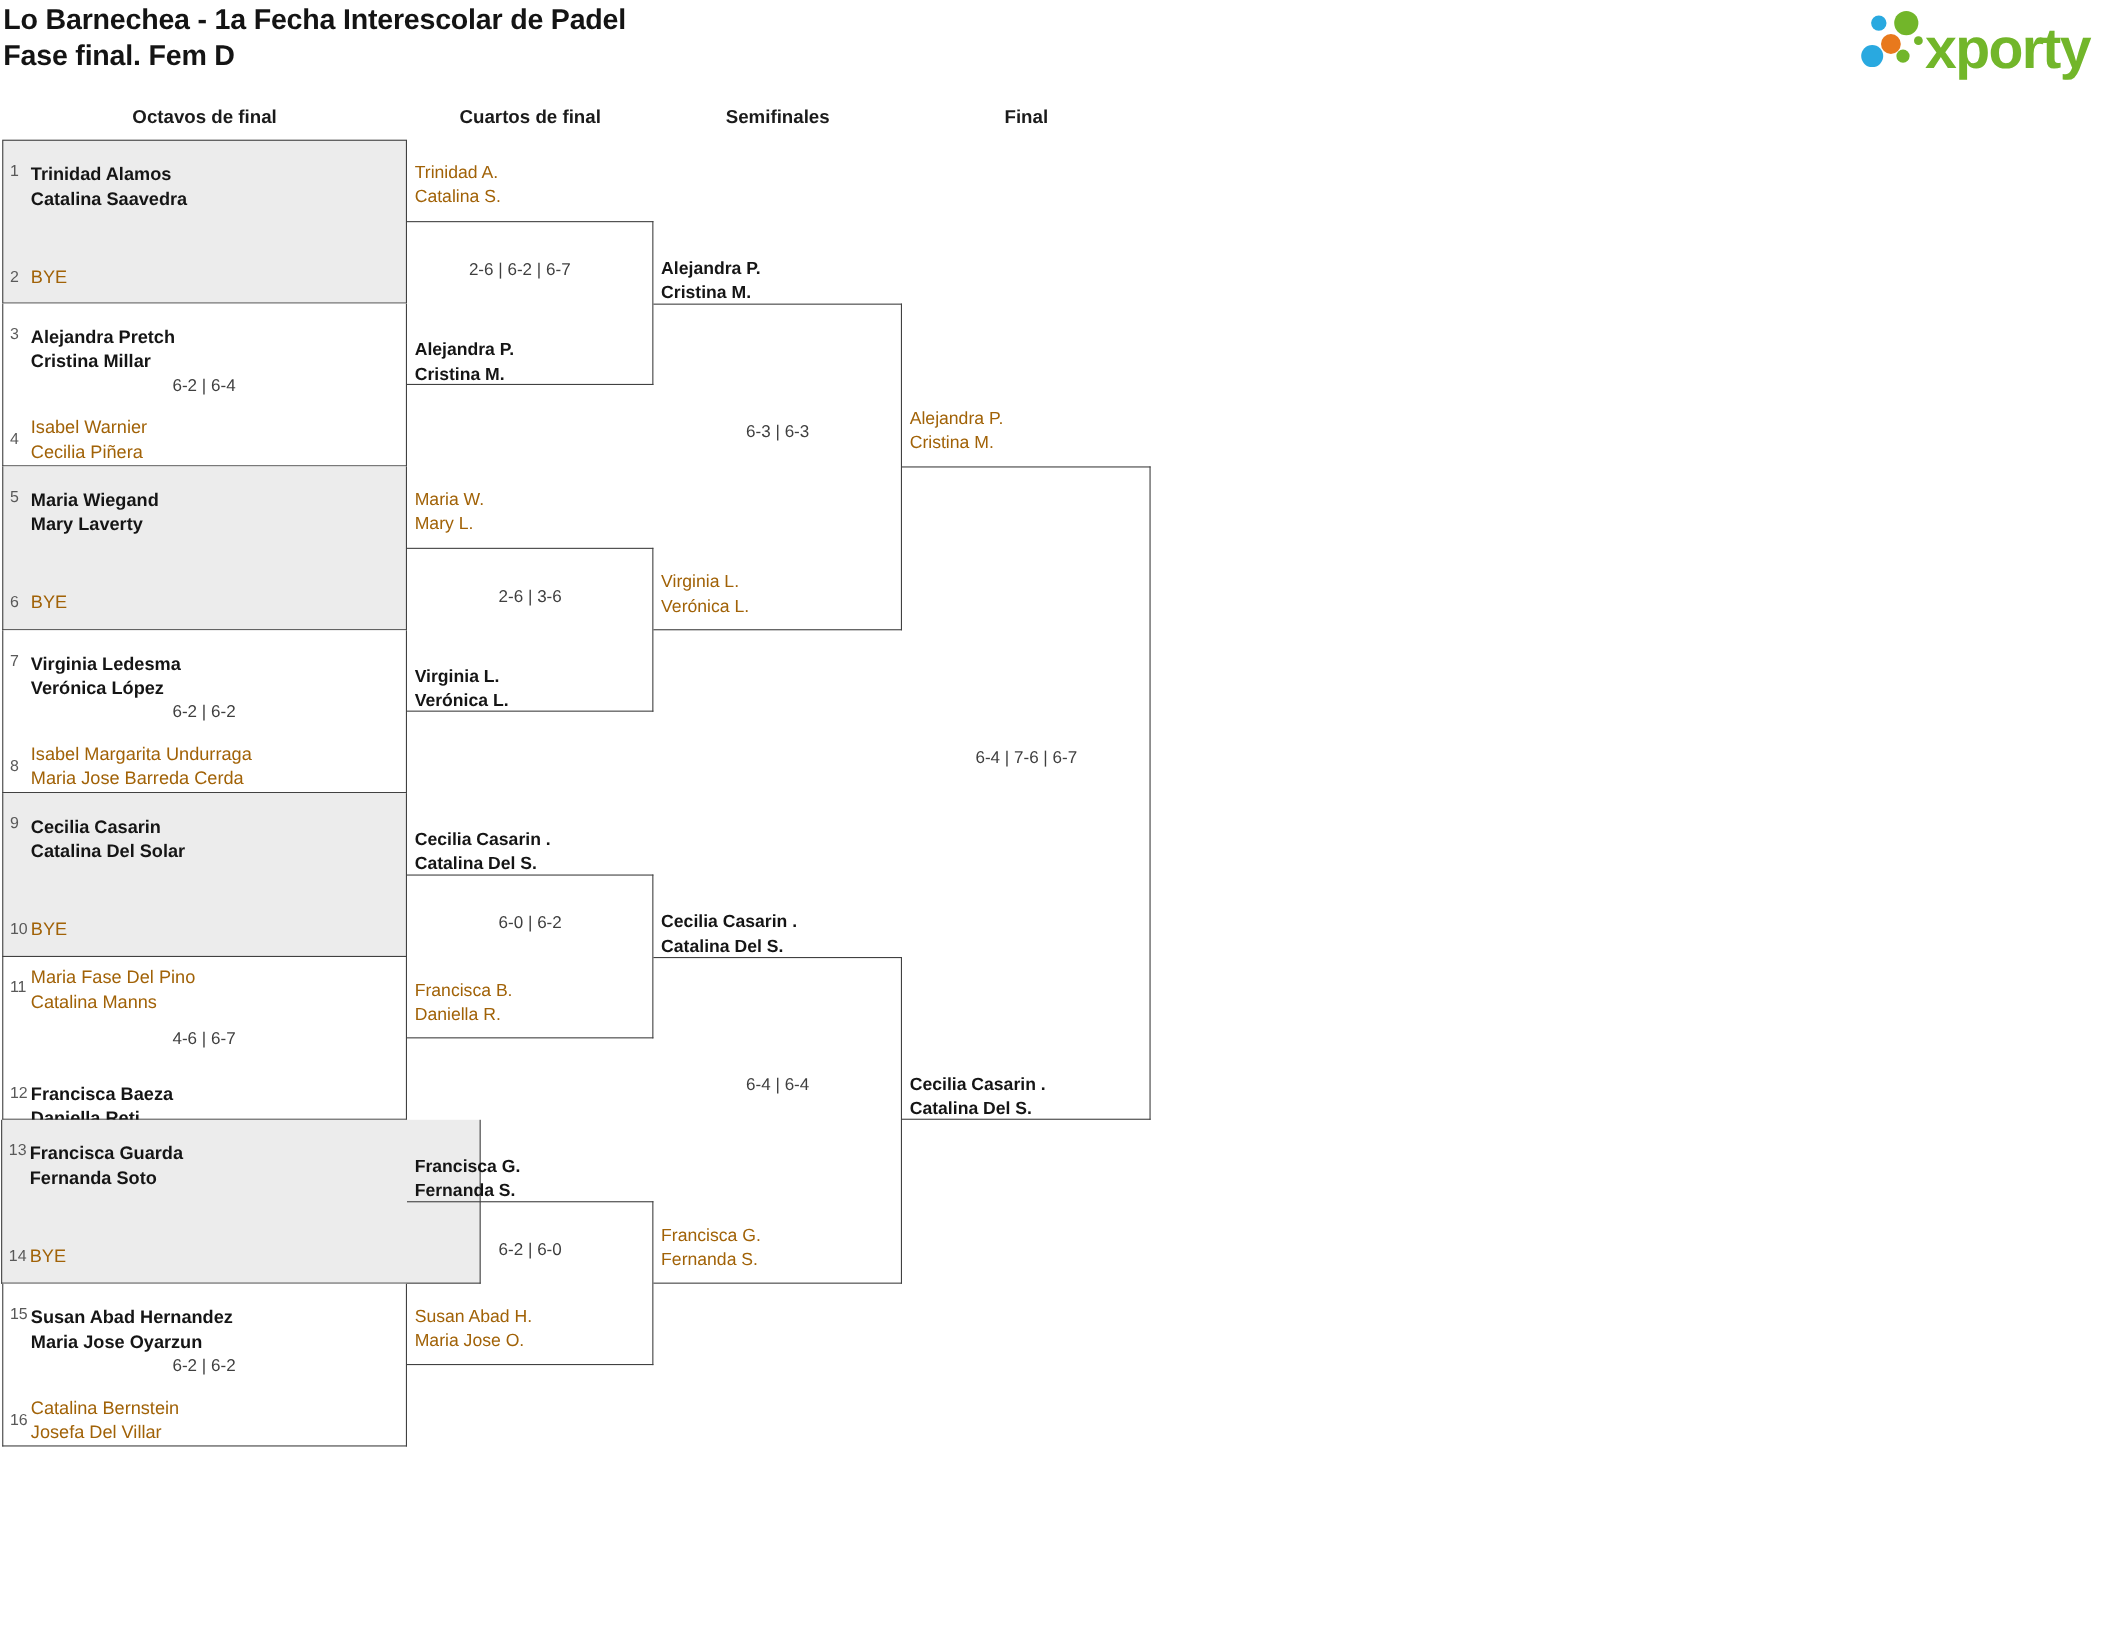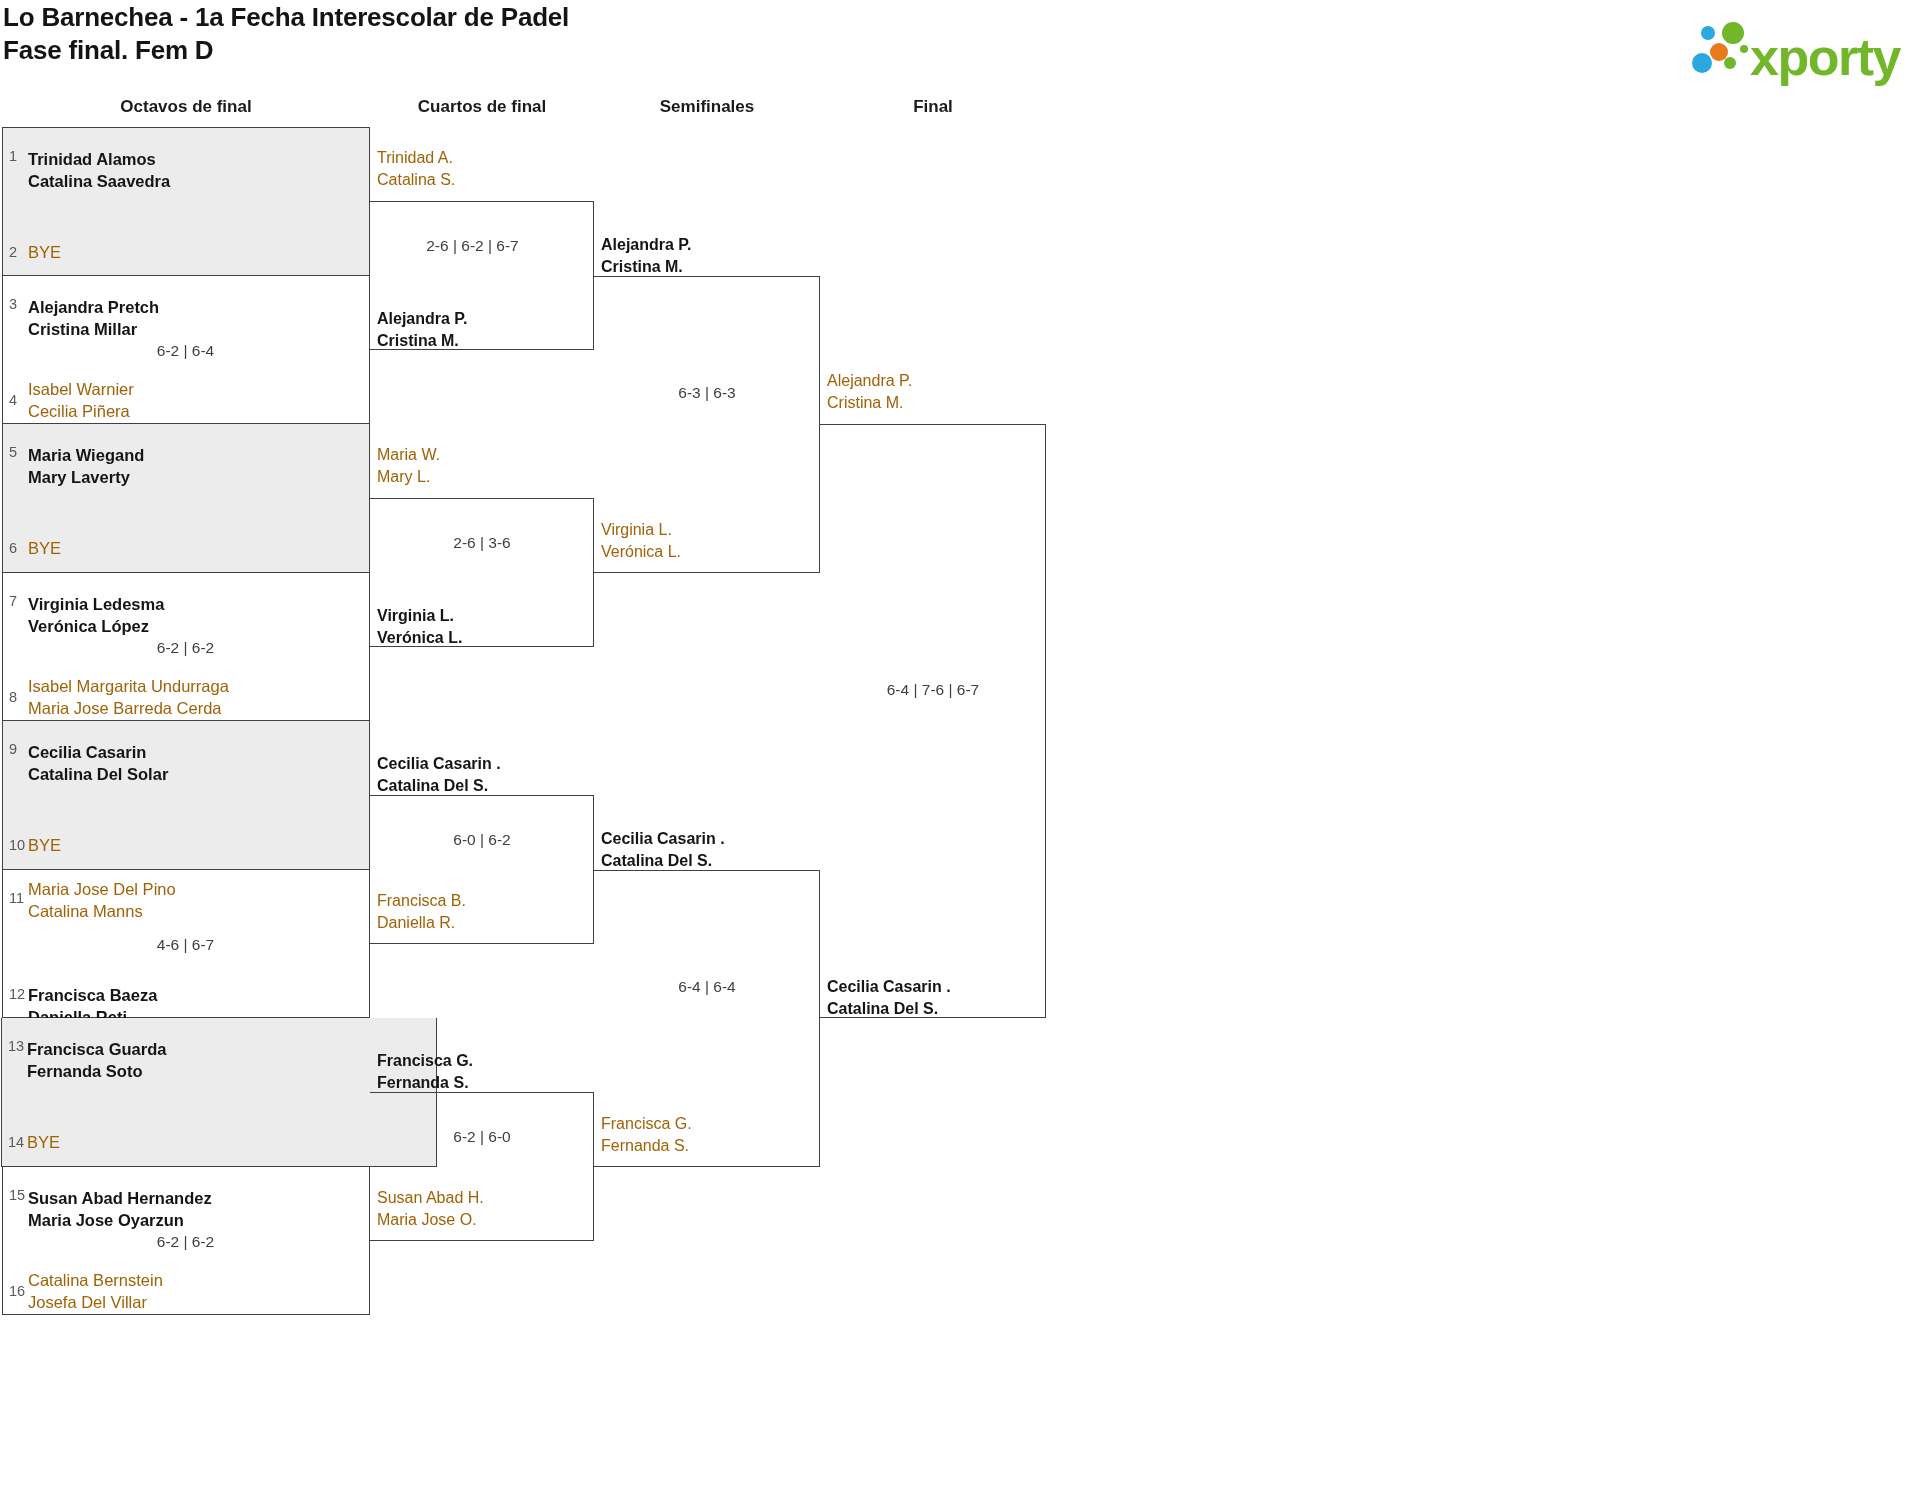--- a/index.html
+++ b/index.html
@@ -6,21 +6,21 @@
   body{
     width:1920px;height:1492px;position:relative;background:#ffffff;
     font-family:"Liberation Sans", sans-serif;overflow:hidden;
     -webkit-font-smoothing:antialiased;
   }
   .title{
     position:absolute;left:3px;top:1px;
     font-size:26px;line-height:33px;font-weight:bold;color:#141414;
     letter-spacing:-0.2px;white-space:nowrap;
   }
-  .logo{position:absolute;left:1690px;top:18px;width:230px;height:74px;text-align:center;}
+  .logo{position:absolute;left:1690px;top:6px;width:230px;height:74px;text-align:center;}
   .dot{position:absolute;border-radius:50%;display:block;}
   .logo-text{
     position:absolute;left:60px;top:10px;
     font-size:52px;line-height:58px;font-weight:bold;letter-spacing:-1.5px;
     white-space:nowrap;
   }
   #bracket{position:absolute;left:0;top:0;width:1920px;height:1492px;}
   .rh{
     position:absolute;top:97px;text-align:center;
     font-size:17px;font-weight:600;color:#1b1b1b;white-space:nowrap;
@@ -128,21 +128,21 @@
         <div>Catalina Del Solar</div>
       </div>
       <div class="seed" style="left: 6px; top: 112.5px;">10</div>
       <div class="of-names" style="left: 25px; top: 112.5px;">
         <div>BYE</div>
       </div>
     </div>
     <div class="of-box" style="left: 2px; top: 869.5px; width: 368px; height: 148.5px;">
       <div class="seed" style="left: 6px; top: 17px;">11</div>
       <div class="of-names" style="left: 25px; top: 8px;">
-        <div>Maria Jose Del Pino</div>
+        <div>Maria Fase Del Pino</div>
         <div>Catalina Manns</div>
       </div>
       <div class="seed" style="left: 6px; top: 113.5px;">12</div>
       <div class="of-names winner" style="left: 25px; top: 102.5px;">
         <div>Francisca Baeza</div>
         <div>Daniella Reti</div>
       </div>
       <div class="score" style="left: 0px; top: 64px; width: 365px;">4-6 | 6-7</div>
     </div>
     <div class="of-box shaded" style="left: 1px; top: 1018px; width: 436px; height: 148.5px;">

